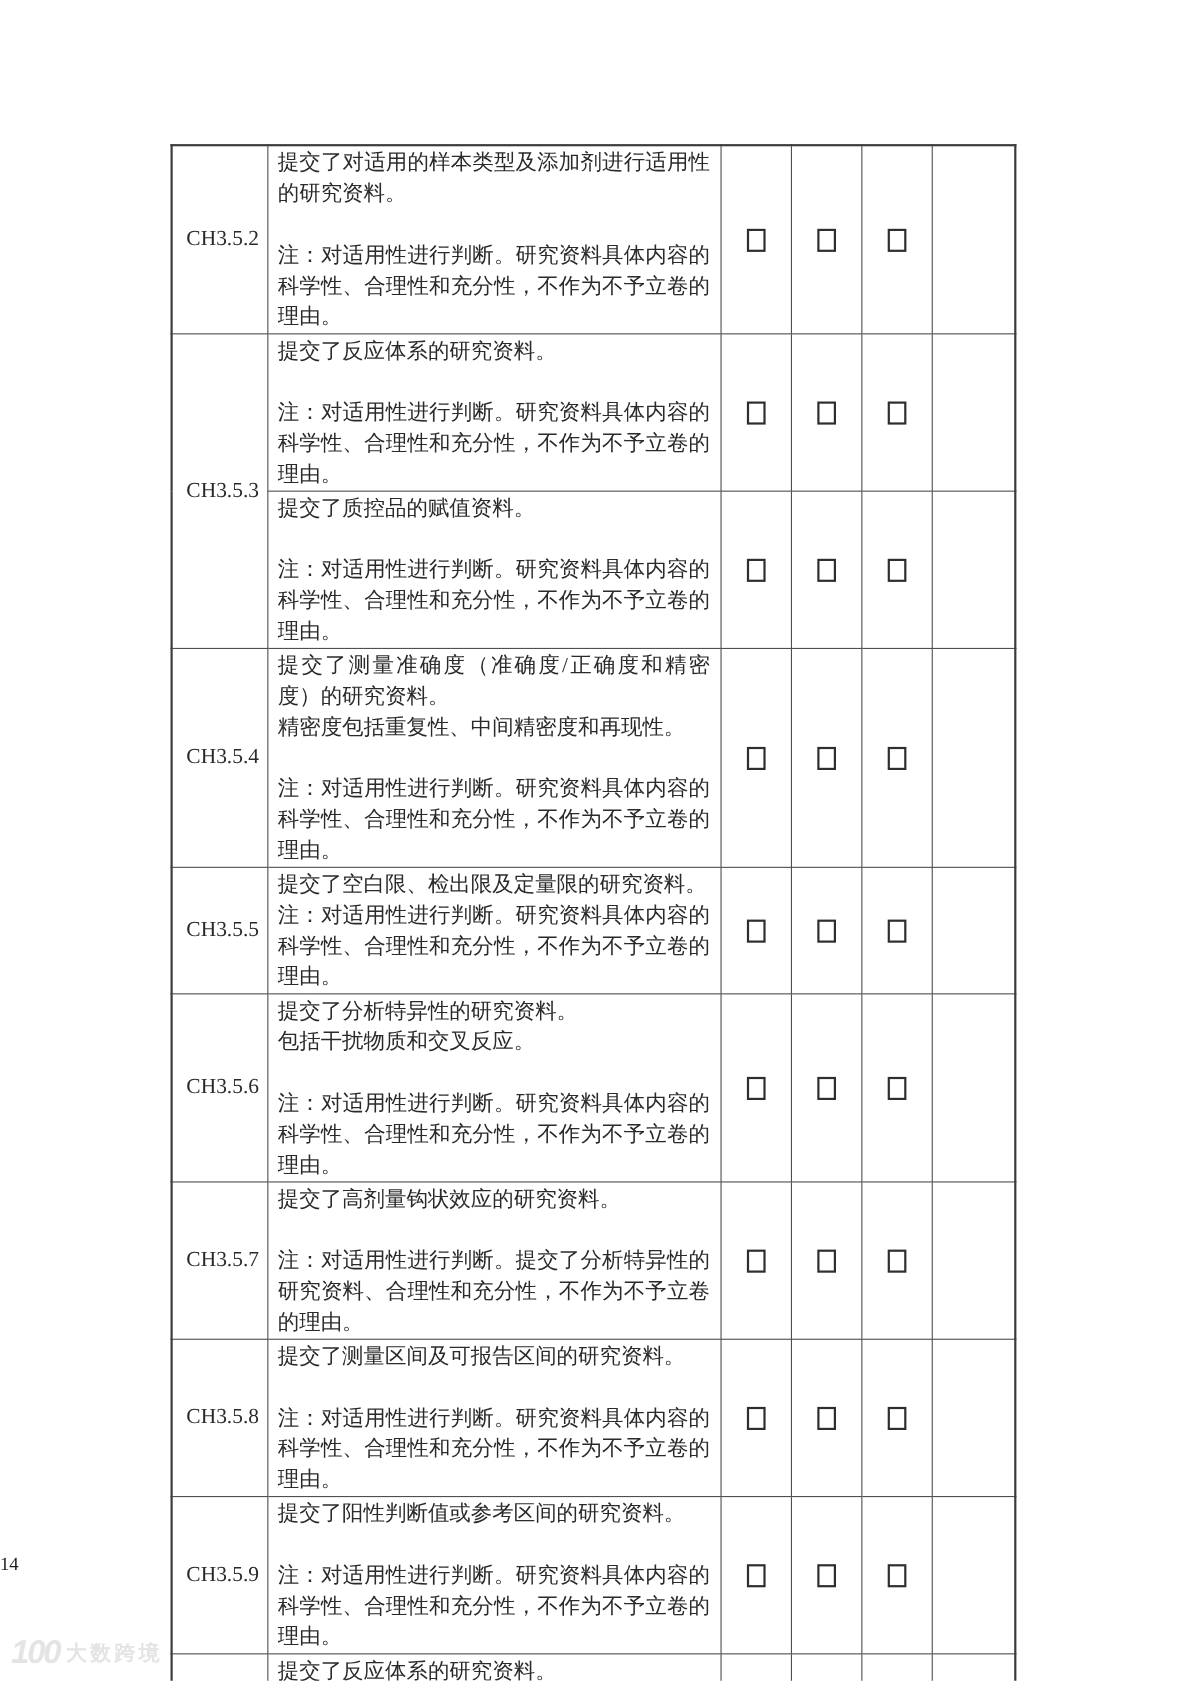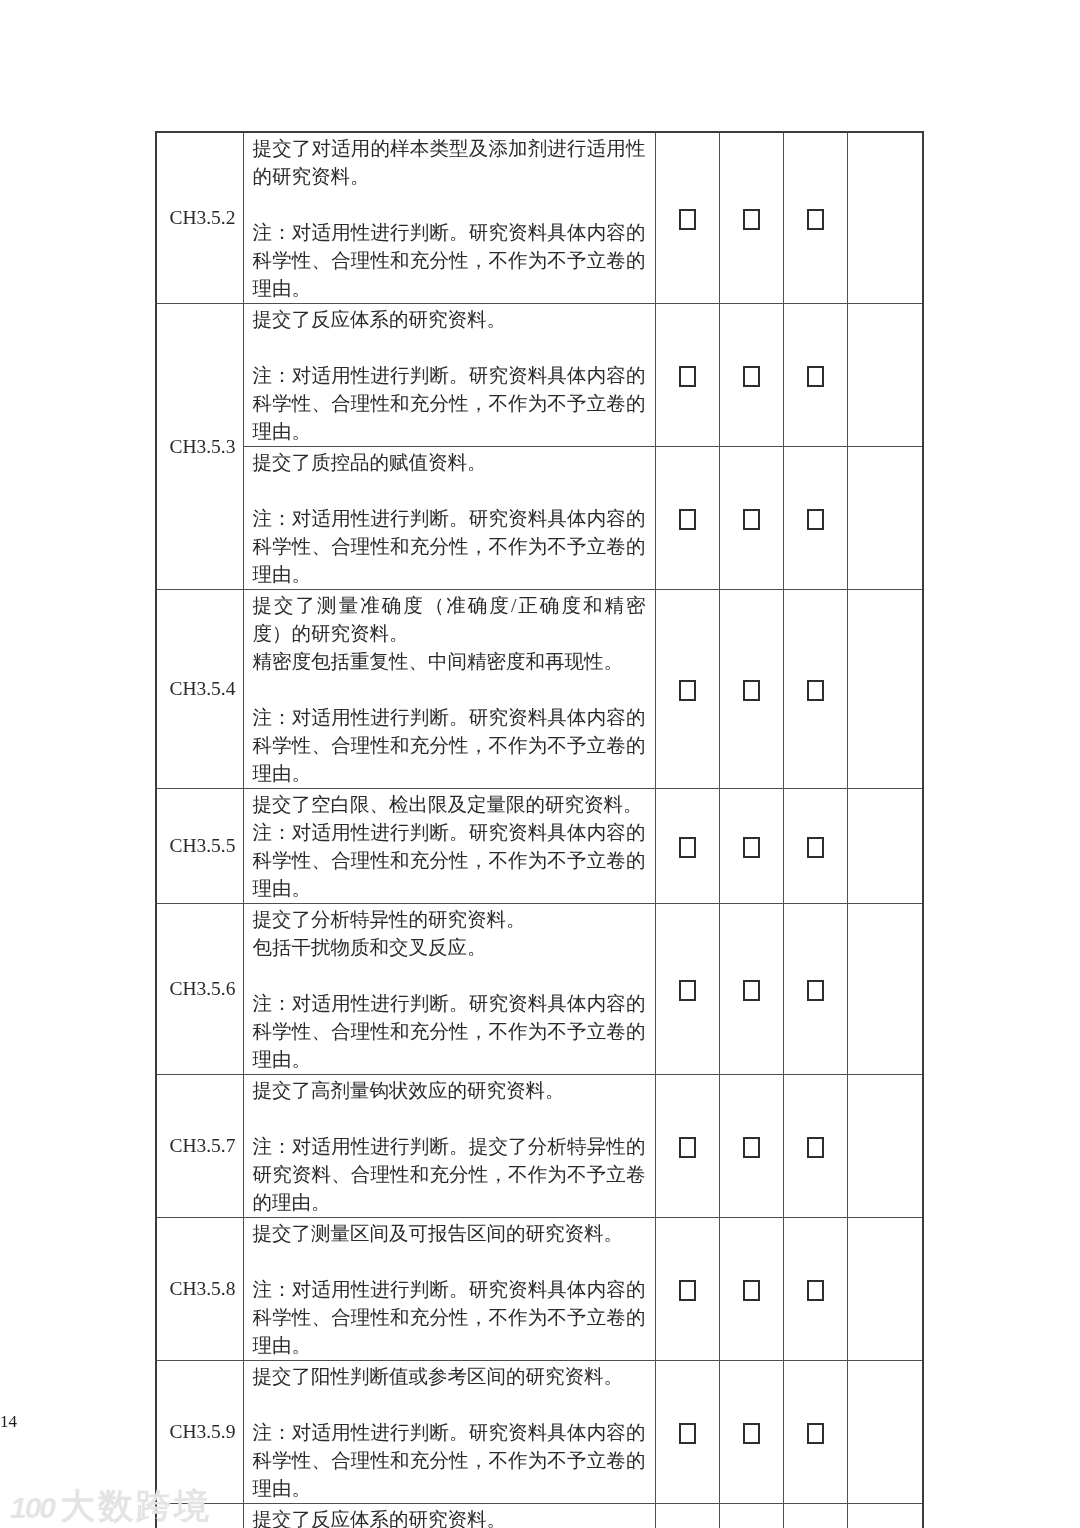--- a/index.html
+++ b/index.html
@@ -34,30 +34,30 @@
   .cbx{
     display:inline-block;width:13px;height:17px;
     border:2px solid #2e2e2e;background:#ffffff;vertical-align:middle;
   }
   .page-number{
     position:absolute;left:0;top:1396px;width:1080px;
     font-size:17px;color:#1d1d1d;margin-top:16px;
   }
   .watermark{
     position:absolute;left:10px;top:1483px;height:40px;
-    display:flex;align-items:flex-end;gap:6px;
+    display:flex;align-items:center;gap:6px;
     color:#e4e4e4;font-weight:bold;
     font-family:"Liberation Sans","DejaVu Sans",sans-serif;
     user-select:none;
   }
   .watermark .wm-logo{
     font-size:30px;font-style:italic;letter-spacing:-2px;line-height:1;
   }
   .watermark .wm-text{
-    font-size:35px;letter-spacing:3px;line-height:1;
+    font-size:19px;letter-spacing:3px;line-height:1;
   }
 </style>
 </head>
 <body>
 
 <div class="page">
 
   <table class="checklist">
     <colgroup>
       <col style="width:87px">

